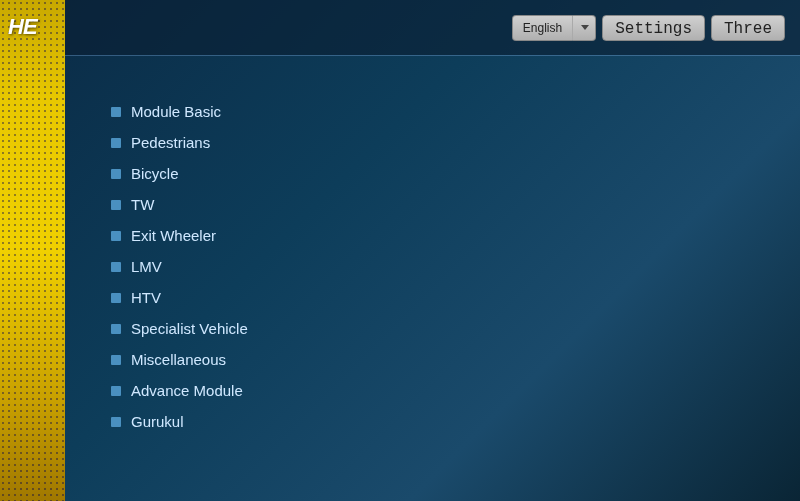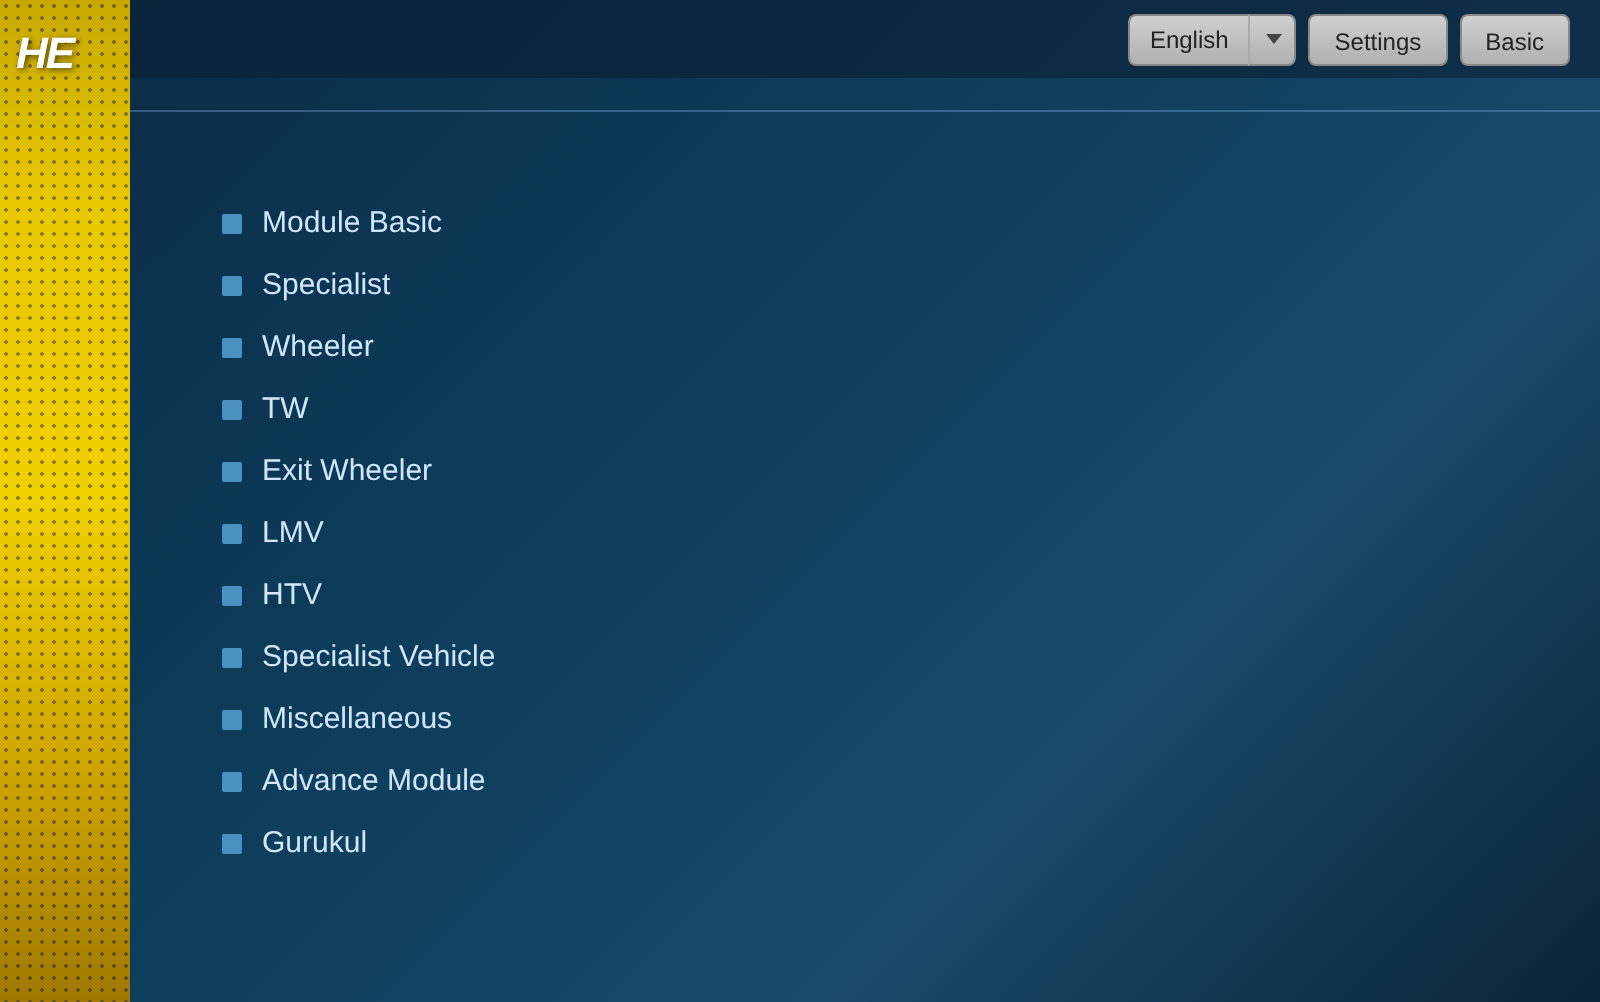--- a/index.html
+++ b/index.html
@@ -70,21 +70,21 @@
       text-shadow: 1px 1px 3px rgba(0,0,0,0.6);
       letter-spacing: -1px;
     }
 
     
     .top-header {
       position: absolute;
       top: 0;
       left: 65px;
       right: 0;
-      height: 39px;
+      height: 55px;
       background: rgba(10, 30, 50, 0.6);
       display: flex;
       align-items: center;
       justify-content: flex-end;
       padding-right: 15px;
       z-index: 10;
     }
 
     
     .divider {
@@ -136,26 +136,27 @@
       height: 26px;
       display: flex;
       align-items: center;
     }
 
     .header-btn {
       background: linear-gradient(180deg, #d0d0d0 0%, #b0b0b0 100%);
       border: 1px solid #888;
       border-radius: 4px;
       padding: 4px 12px;
-      font-size: 12px;
+      font-size: 16px;
       color: #222;
       cursor: pointer;
       height: 26px;
       display: flex;
-      align-items: flex-end;
+      align-items: flex-start;
+      font-family: Liberation Mono, monospace;
     }
 
     
     .main-content {
       position: absolute;
       top: 60px;
       left: 65px;
       right: 0;
       bottom: 0;
       padding: 20px 30px;
@@ -222,40 +223,40 @@
         <span>English</span>
       </div>
       <div class="lang-dropdown">
         <span class="chevron-down"></span>
       </div>
     </div>
     <button class="header-btn">
       <span>Settings</span>
     </button>
     <button class="header-btn">
-      <span>Basic</span>
+      <span>Three</span>
     </button>
   </div>
 </div>
 
 <div class="divider"></div>
 
 <div class="main-content">
   <ul class="menu-list" id="menu-list">
   <li class="menu-item">
         <div class="menu-bullet"></div>
         <span class="menu-label">Module Basic</span>
       </li>
       <li class="menu-item">
         <div class="menu-bullet"></div>
-        <span class="menu-label">Specialist</span>
-      </li>
-      <li class="menu-item">
-        <div class="menu-bullet"></div>
-        <span class="menu-label">Wheeler</span>
+        <span class="menu-label">Pedestrians</span>
+      </li>
+      <li class="menu-item">
+        <div class="menu-bullet"></div>
+        <span class="menu-label">Bicycle</span>
       </li>
       <li class="menu-item">
         <div class="menu-bullet"></div>
         <span class="menu-label">TW</span>
       </li>
       <li class="menu-item">
         <div class="menu-bullet"></div>
         <span class="menu-label">Exit Wheeler</span>
       </li>
       <li class="menu-item">

